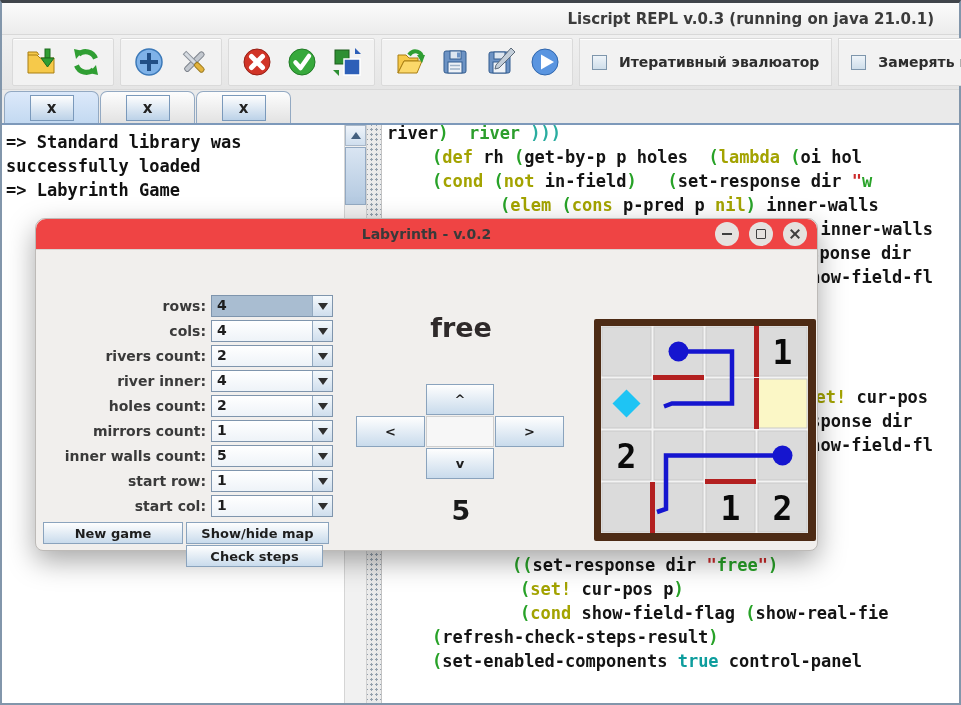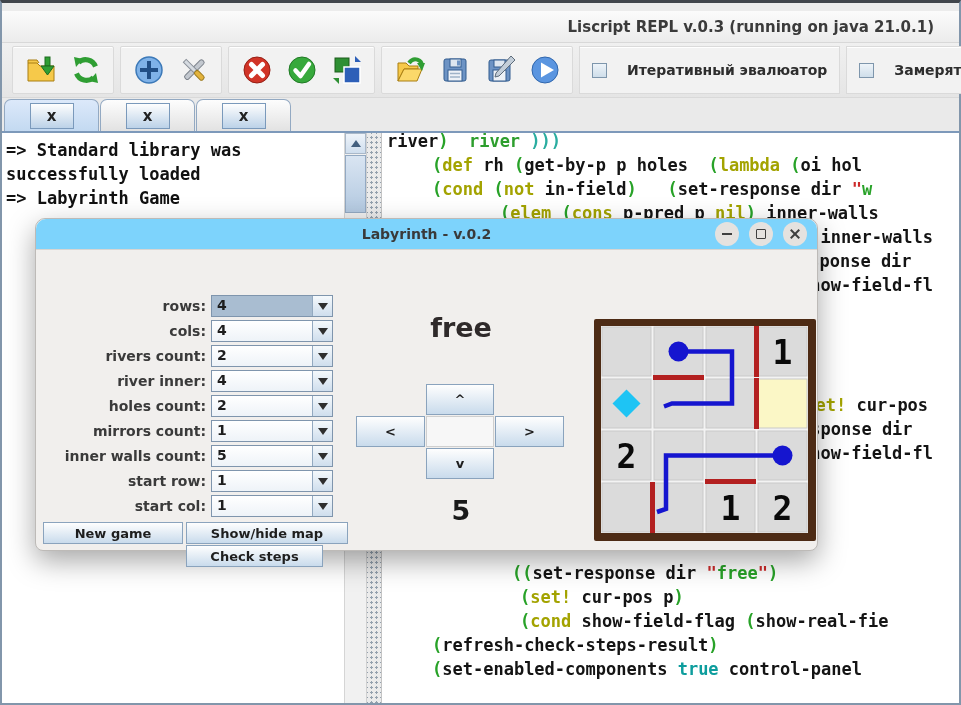--- a/index.html
+++ b/index.html
@@ -3,31 +3,31 @@
 <meta charset="utf-8">
 <style>
   html,body{margin:0;padding:0;}
   body{width:961px;height:705px;overflow:hidden;background:#ececec;position:relative;
        font-family:"DejaVu Sans",sans-serif;}
   .window{width:961px;height:705px;box-sizing:border-box;border-top:3px solid #41464c;
           border-left:2px solid #8296ab;border-right:2px solid #8296ab;border-bottom:2px solid #8296ab;
           display:flex;flex-direction:column;background:#ececec;}
   
   .titlebar{height:31px;background:linear-gradient(#fbfbfb,#ececec);display:flex;align-items:center;
-            justify-content:flex-end;padding-right:25px;border-bottom:1px solid #d8d8d8;margin-top:8px;}
+            justify-content:flex-end;padding-right:25px;border-bottom:1px solid #d8d8d8;}
   .titlebar .title{font-size:15px;font-weight:bold;color:#3b3b3b;}
   
   .toolbar{height:54px;background:linear-gradient(#f0f0f0,#e5e5e5);display:flex;align-items:center;
            padding-left:4px;gap:6px;border-bottom:1px solid #d9d9d9;}
   .thandle{width:10px;height:44px;background-image:radial-gradient(#a8a8a8 1px,transparent 1.3px);
            background-size:4px 4px;}
   .tgroup{display:flex;align-items:center;height:46px;padding:0 5px;background:#f2f2f2;
           border:1px solid #dadada;box-shadow:inset 0 1px 0 #ffffff;border-radius:2px;}
   .tbtn{width:45px;height:44px;display:flex;align-items:center;justify-content:center;}
-  .tcheck{display:flex;align-items:center;gap:20px;height:46px;padding:0 12px;background:#f2f2f2;
+  .tcheck{display:flex;align-items:center;gap:12px;height:46px;padding:0 12px;background:#f2f2f2;
           border:1px solid #dadada;box-shadow:inset 0 1px 0 #ffffff;white-space:nowrap;text-align:center;}
   .cbx{width:15px;height:15px;border:1px solid #7e96ac;background:linear-gradient(#eef4f9,#cfdeea);
        box-sizing:border-box;}
   .tcheck span.lbl{font-size:14px;font-weight:bold;color:#2e2e2e;}
   
   .tabstrip{height:33px;background:#eaeaea;display:flex;align-items:flex-end;padding-left:2px;
             border-bottom:2px solid #7d99ba;}
   .tab{width:93px;height:31px;display:flex;align-items:center;justify-content:center;
        border:1px solid #93a9c2;border-bottom:none;border-radius:7px 7px 0 0;margin-right:1px;
        background:linear-gradient(#fdfdfd,#e2e2e2);}
@@ -53,21 +53,21 @@
   .right-panel{flex:1;background:#fff;overflow:hidden;position:relative;}
   .code-area{margin-top:-4px;padding-left:5px;font-family:"DejaVu Sans Mono",monospace;
              font-weight:bold;font-size:17px;}
   .code-line{height:24px;line-height:24px;white-space:pre;}
   .tok-d{color:#141414}.tok-p{color:#28a228}.tok-c{color:#2aada0}.tok-k{color:#a3a300}
   .tok-q{color:#cc2a2a}.tok-s{color:#28a228}.tok-g{color:#2d9e2d}.tok-t{color:#0d9d9d}
   
   .dialog{position:absolute;left:35px;top:218px;width:783px;height:333px;background:#f1efed;
           border:1px solid #bdbab7;border-radius:10px 10px 8px 8px;z-index:5;
           box-shadow:0 10px 28px rgba(0,0,0,.35);box-sizing:border-box;}
-  .dialog-titlebar{height:30px;background:#7dd3fc;border-bottom:1px solid #d8d5d2;
+  .dialog-titlebar{height:30px;background:#ef4444;border-bottom:1px solid #d8d5d2;
                    border-radius:10px 10px 0 0;position:relative;display:flex;align-items:center;
                    justify-content:center;}
   .dialog-title{font-size:14px;font-weight:bold;color:#3a3a3a;}
   .dialog-controls{position:absolute;right:10px;top:3px;display:flex;gap:10px;}
   .wbtn{width:24px;height:24px;border-radius:50%;background:#e5e2df;display:flex;align-items:center;
         justify-content:center;position:relative;}
   .glyph-min{width:10px;height:2px;background:#3f3f3f;display:block;}
   .glyph-max{width:8px;height:8px;border:1.5px solid #3f3f3f;border-radius:1px;display:block;}
   .glyph-x1,.glyph-x2{position:absolute;left:6px;top:11px;width:12px;height:2px;background:#3f3f3f;}
   .glyph-x1{transform:rotate(45deg);} .glyph-x2{transform:rotate(-45deg);}
@@ -320,21 +320,21 @@
           <div class="combo-field">1</div>
           <div class="combo-arrow"></div>
         </div>
         <div class="form-label" style="top: 245px; left: 5px;">start col:</div>
         <div class="combo" style="top: 245px;">
           <div class="combo-field">1</div>
           <div class="combo-arrow"></div>
         </div>
       </div>
     <div class="sbtn" style="left:7px;top:272px;width:140px;height:22px;">New game</div>
-    <div class="sbtn" style="left:150px;top:272px;width:162px;height:22px;">Show/hide map</div>
+    <div class="sbtn" style="left:150px;top:272px;width:143px;height:22px;">Show/hide map</div>
     <div class="sbtn" style="left:150px;top:295px;width:137px;height:22px;">Check steps</div>
     <div class="status-label">free</div>
     <div class="dpad-mid"></div>
     <div class="sbtn" style="left:390px;top:134px;width:68px;height:31px;">^</div>
     <div class="sbtn" style="left:320px;top:166px;width:69px;height:31px;">&lt;</div>
     <div class="sbtn" style="left:459px;top:166px;width:69px;height:31px;">&gt;</div>
     <div class="sbtn" style="left:390px;top:198px;width:68px;height:31px;">v</div>
     <div class="steps-label">5</div>
     <div id="map-holder"><svg width="222" height="222" viewBox="0 0 222 222">
           <rect x="0" y="0" width="222" height="222" rx="2" fill="#4d2b15"></rect>

